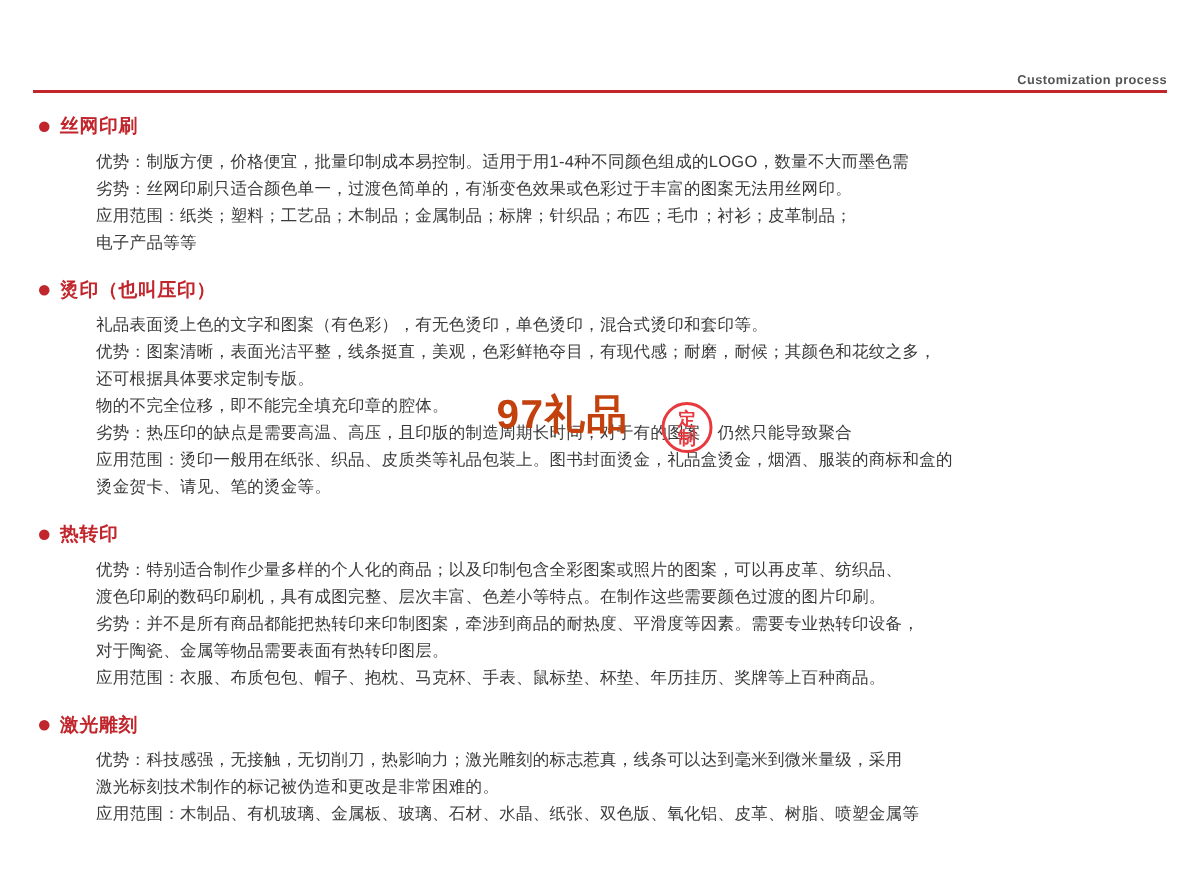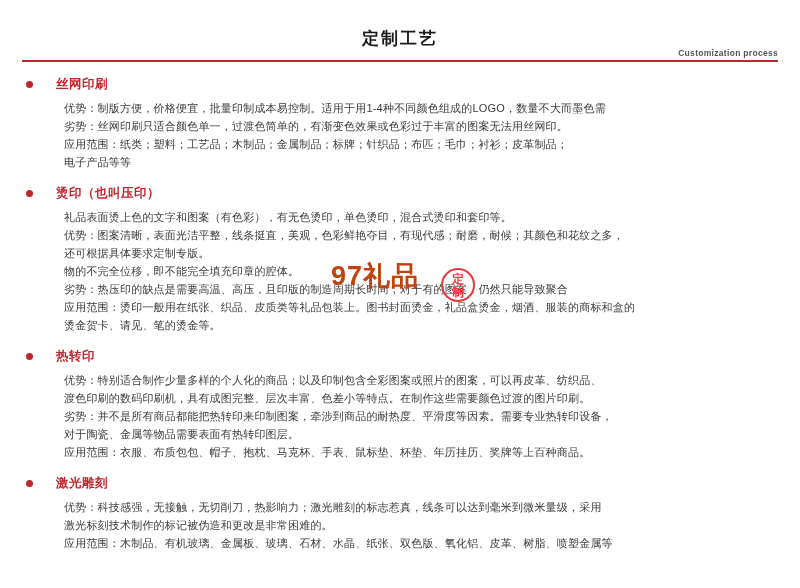--- a/index.html
+++ b/index.html
@@ -58,21 +58,21 @@
   
   .section {
     margin-top: 14px;
     padding-left: 4px;
   }
   .section:first-of-type { margin-top: 16px; }
 
   .sec-head {
     display: flex;
     align-items: center;
-    gap: 23px;
+    gap: 7px;
     margin-bottom: 7px;
   }
   .bullet {
     width: 7px;
     height: 7px;
     border-radius: 50%;
     background: #c0262c;
     flex: 0 0 auto;
     display: inline-block;
   }
@@ -126,21 +126,20 @@
     text-align: center;
     padding-top: 3px;
   }
 </style>
 </head>
 <body>
 
 <div class="page">
 
   <div class="header">
-    <div class="header-title">定制工艺</div>
     <div class="header-sub">Customization process</div>
     <div class="header-rule"></div>
   </div>
 
   <div class="section">
     <div class="sec-head">
       <span class="bullet"></span>
       <span class="sec-title">丝网印刷</span>
     </div>
     <div class="sec-body">

